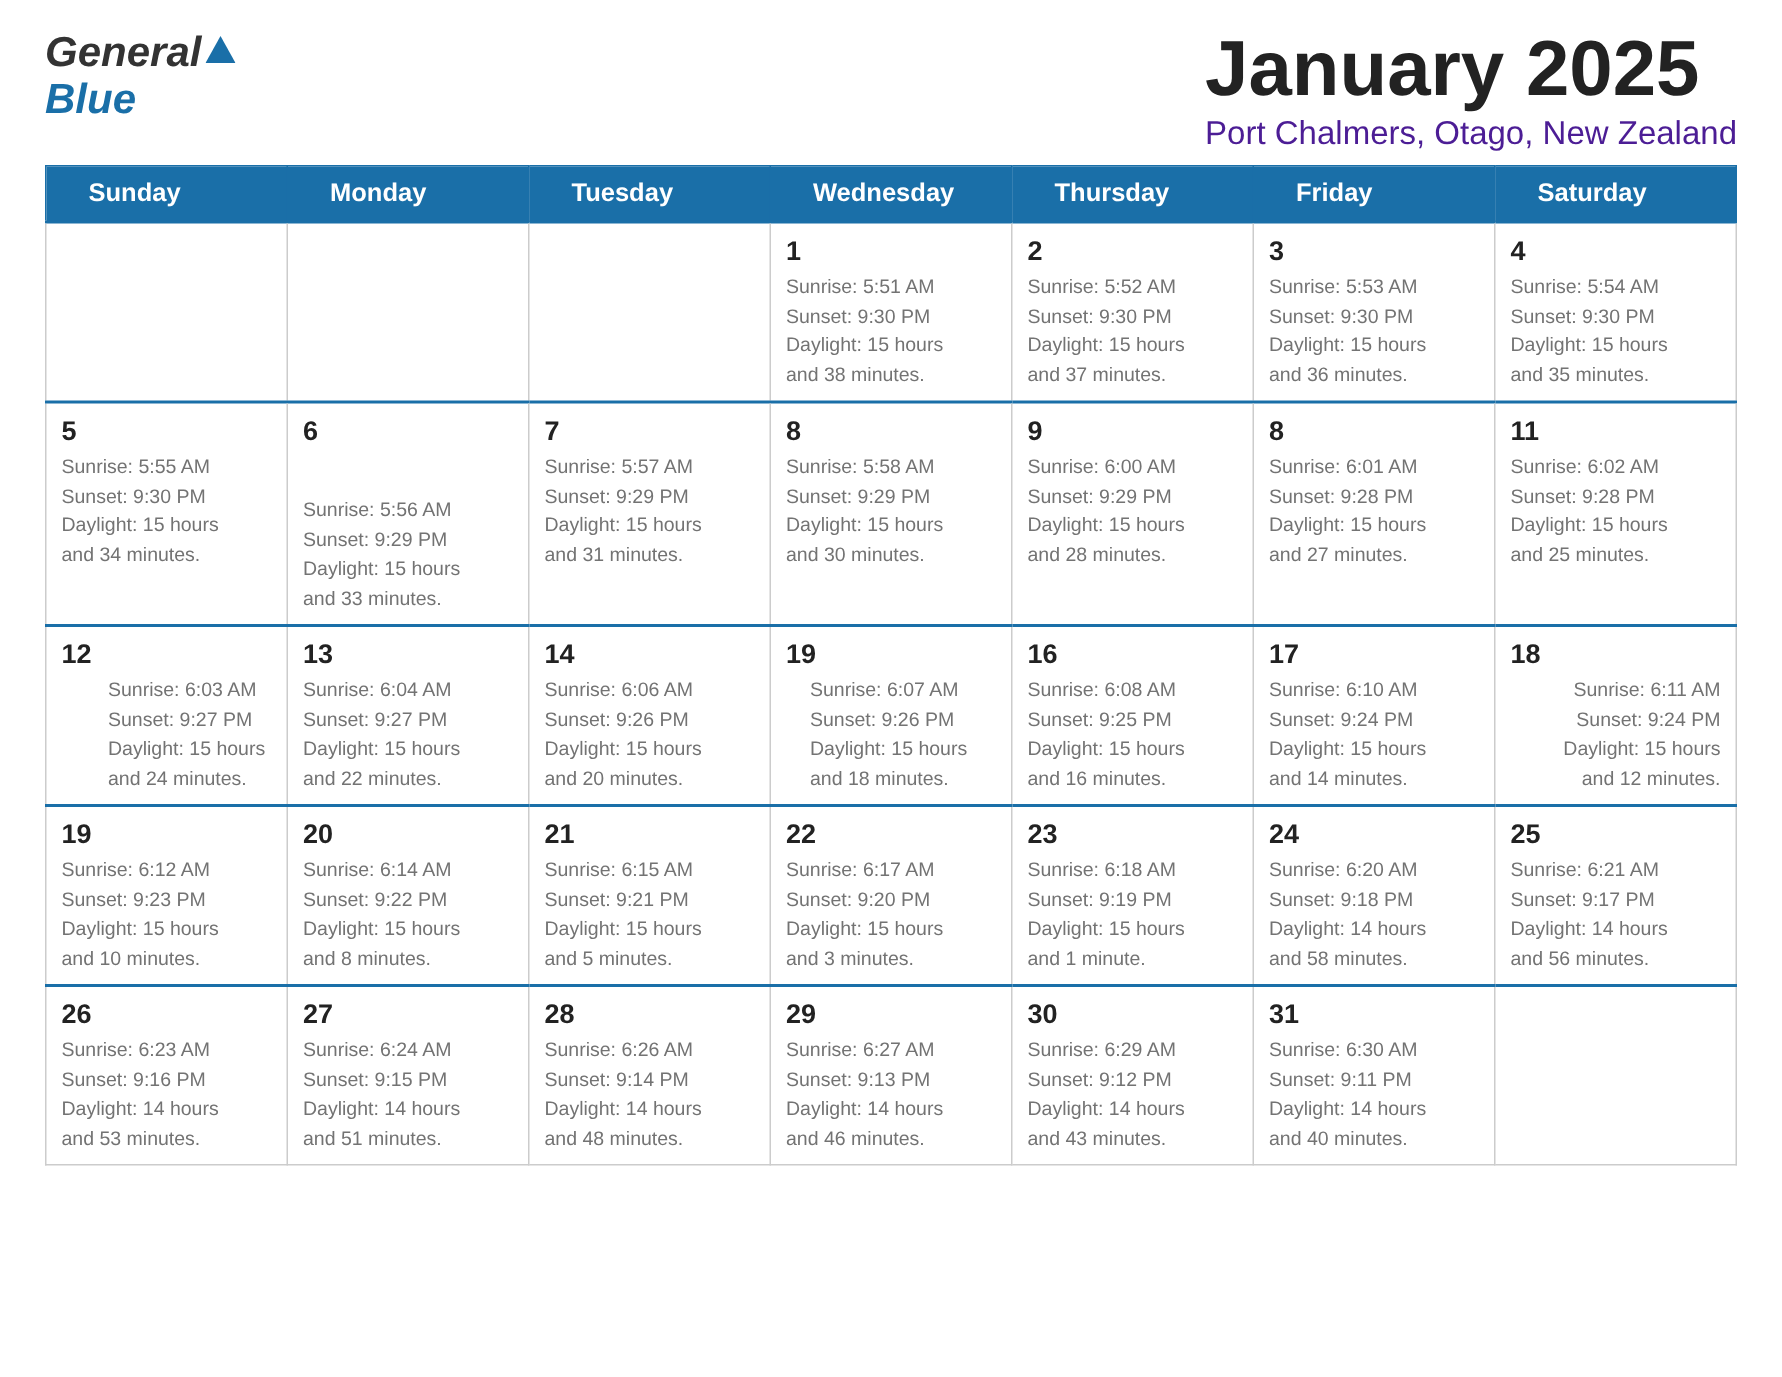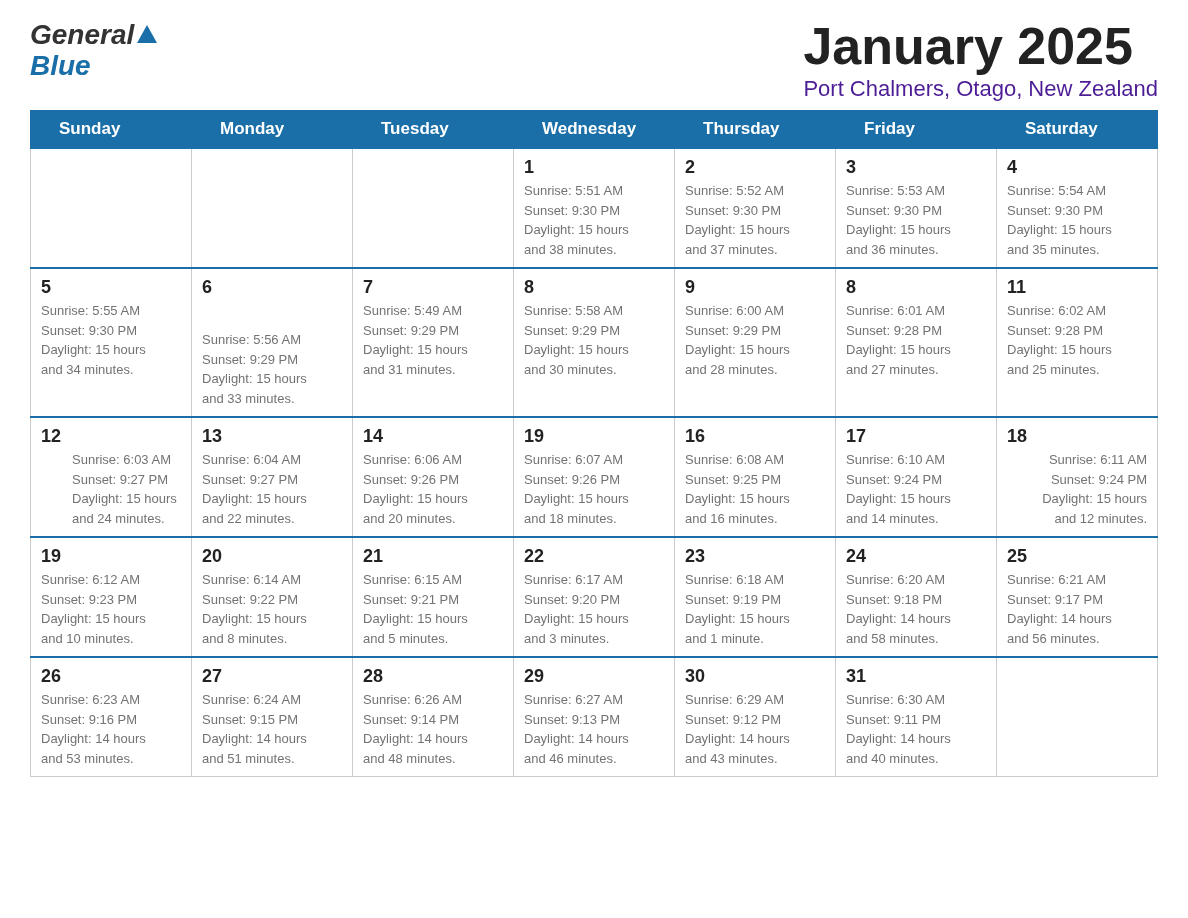--- a/index.html
+++ b/index.html
@@ -159,21 +159,21 @@
         </td>
         <td>
           <span class="day-number">6</span>
           <div class="day-info" style="white-space: pre-line; margin-top: 32px;">Sunrise: 5:56 AM
 Sunset: 9:29 PM
 Daylight: 15 hours
 and 33 minutes.</div>
         </td>
         <td>
           <span class="day-number">7</span>
-          <div class="day-info" style="white-space: pre-line;">Sunrise: 5:49 AM
+          <div class="day-info" style="white-space: pre-line;">Sunrise: 5:57 AM
 Sunset: 9:29 PM
 Daylight: 15 hours
 and 31 minutes.</div>
         </td>
         <td>
           <span class="day-number">8</span>
           <div class="day-info" style="white-space: pre-line;">Sunrise: 5:58 AM
 Sunset: 9:29 PM
 Daylight: 15 hours
 and 30 minutes.</div>
@@ -217,21 +217,21 @@
         </td>
         <td>
           <span class="day-number">14</span>
           <div class="day-info" style="white-space: pre-line;">Sunrise: 6:06 AM
 Sunset: 9:26 PM
 Daylight: 15 hours
 and 20 minutes.</div>
         </td>
         <td>
           <span class="day-number">19</span>
-          <div class="day-info" style="white-space: pre-line;">Sunrise: 6:07 AM
+          <div class="day-info" style="white-space: pre-line; margin-left: 16px;">Sunrise: 6:07 AM
 Sunset: 9:26 PM
 Daylight: 15 hours
 and 18 minutes.</div>
         </td>
         <td>
           <span class="day-number">16</span>
           <div class="day-info" style="white-space: pre-line;">Sunrise: 6:08 AM
 Sunset: 9:25 PM
 Daylight: 15 hours
 and 16 minutes.</div>

